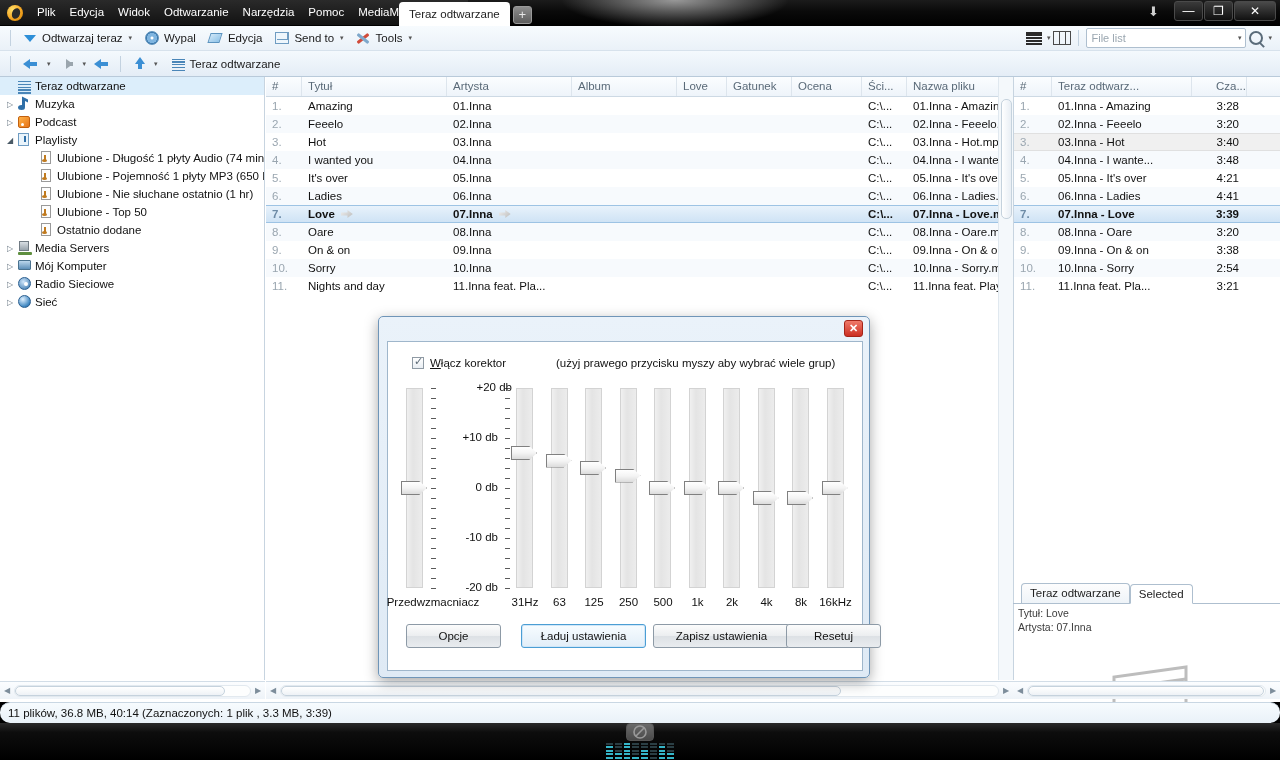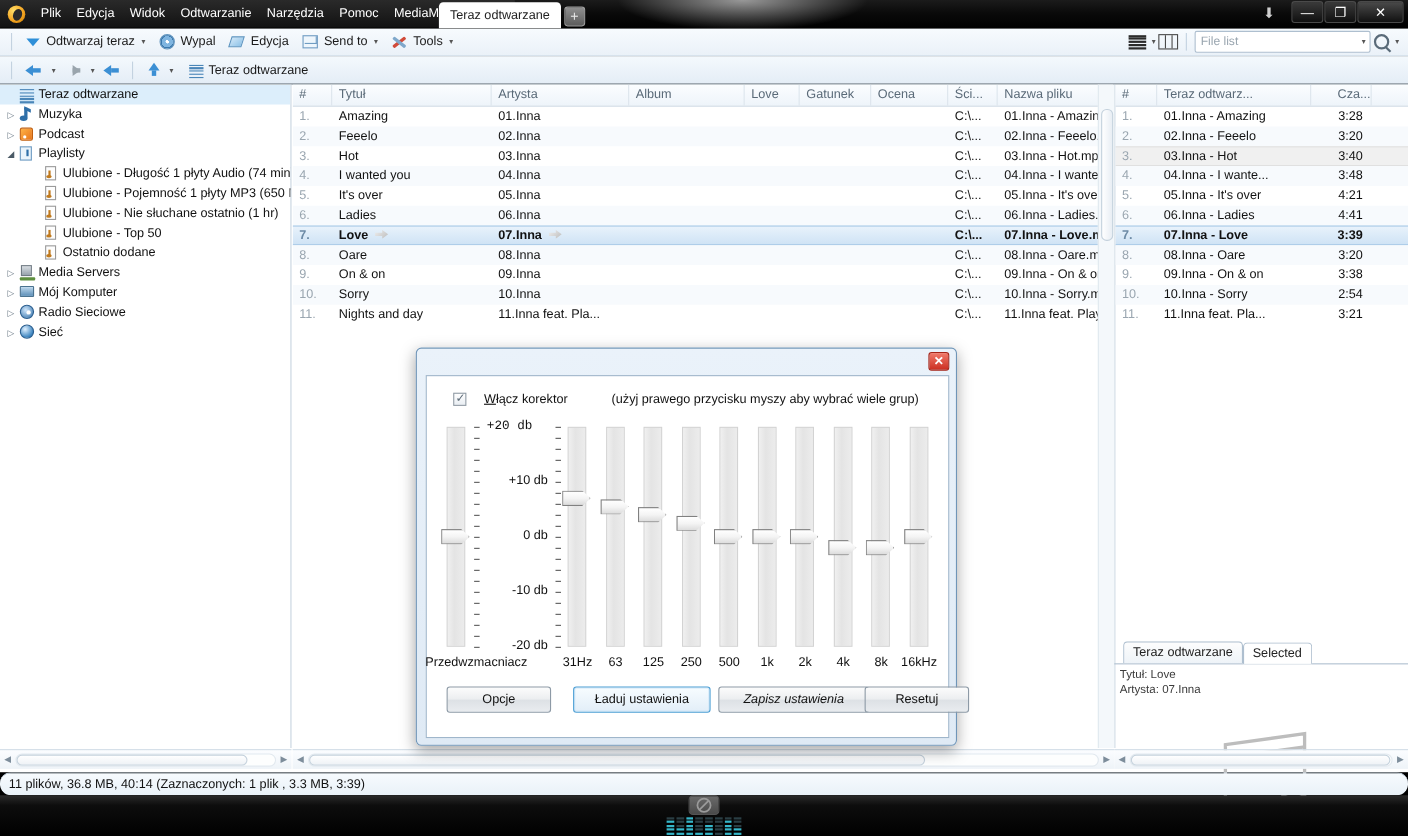--- a/index.html
+++ b/index.html
@@ -251,21 +251,21 @@
   .dlg-title { height:22px; padding:4px 0 0 9px; font-size:11.5px; color:#11222e; }
   .dlg-close {
     position:absolute; right:6px; top:3px; width:19px;height:17px; border-radius:3px;
     background:linear-gradient(to bottom,#f07a6a,#cc2f22); border:1px solid #a52418;
     color:#fff; font-size:11px; font-weight:bold; display:flex;align-items:center;justify-content:center;
   }
   .dlg-body {
     position:absolute; left:8px; top:24px; width:476px; height:330px;
     background:#fff; border:1px solid #9fb6cb;
   }
-  .chkrow { position:absolute; left:24px; top:15px; display:flex; align-items:center; gap:16px; font-size:11.5px; color:#111; }
+  .chkrow { position:absolute; left:24px; top:15px; display:flex; align-items:center; gap:6px; font-size:11.5px; color:#111; }
   .chkbox { width:12px;height:12px;border:1px solid #8f9aa4; background:linear-gradient(to bottom,#fff,#e9eef3); position:relative;}
   .chkbox:after{content:"✓"; position:absolute; left:1px; top:-3px; font-size:11px; color:#5d6b77;}
   .hint { position:absolute; left:168px; top:15px; font-size:11.5px; color:#111; }
   .uline { text-decoration: underline; text-decoration-thickness:1px; }
 
   .eqarea { position:absolute; left:0; top:38px; width:476px; height:230px; }
   .slider { position:absolute; width:17px; height:200px;
             background:linear-gradient(to right,#f0f0f0 0%, #e4e4e4 40%, #ececec 100%);
             border:1px solid #d3d3d3; }
   .thumb-eq {
@@ -985,21 +985,21 @@
             <i style="top:120px;"></i>
             <i style="top:130px;"></i>
             <i style="top:140px;"></i>
             <i style="top:150px;"></i>
             <i style="top:160px;"></i>
             <i style="top:170px;"></i>
             <i style="top:180px;"></i>
             <i style="top:190px;"></i>
             <i style="top:200px;"></i>
           </div>
-          <div class="dblabel" style="left:36px; top:1px;font-family:Liberation Mono, monospace;">+20 db</div>
+          <div class="dblabel" style="left:64px; top:1px;">+20 db</div>
           <div class="dblabel" style="left:50px; top:51px;">+10 db</div>
           <div class="dblabel" style="left:50px; top:101px;">0 db</div>
           <div class="dblabel" style="left:50px; top:151px;">-10 db</div>
           <div class="dblabel" style="left:50px; top:201px;">-20 db</div>
           <div class="slider" style="left:128px; top:8px;"></div>
           <div class="thumb-eq" style="left:123px; top:66px;"></div>
           <div class="bandlbl" style="left: 115px; top: 216px; width: 44px;">31Hz</div>
           <div class="slider" style="left:162.5px; top:8px;"></div>
           <div class="thumb-eq" style="left:157.5px; top:73.5px;"></div>
           <div class="bandlbl" style="left: 149.5px; top: 216px; width: 44px;">63</div>
@@ -1026,19 +1026,19 @@
           <div class="bandlbl" style="left: 391px; top: 216px; width: 44px;">8k</div>
           <div class="slider" style="left:438.5px; top:8px;"></div>
           <div class="thumb-eq" style="left:433.5px; top:101px;"></div>
           <div class="bandlbl" style="left: 425.5px; top: 216px; width: 44px;">16kHz</div>
           <div class="bandlbl" style="left: -10px; top: 216px; width: 110px;">Przedwzmacniacz</div>
         </div>
 
       <div class="dlg-btns">
         <div class="dbtn" style="left:18px;  width:95px;">Opcje</div>
         <div class="dbtn focus" style="left:133px; width:125px;">Ładuj ustawienia</div>
-        <div class="dbtn" style="left:265px; width:137px;font-style:italic;">Zapisz ustawienia</div>
+        <div class="dbtn" style="left:265px; width:137px;">Zapisz ustawienia</div>
         <div class="dbtn" style="left:398px; width:95px;">Resetuj</div>
       </div>
     </div>
   </div>
 
 </div>
 
 </body></html>

